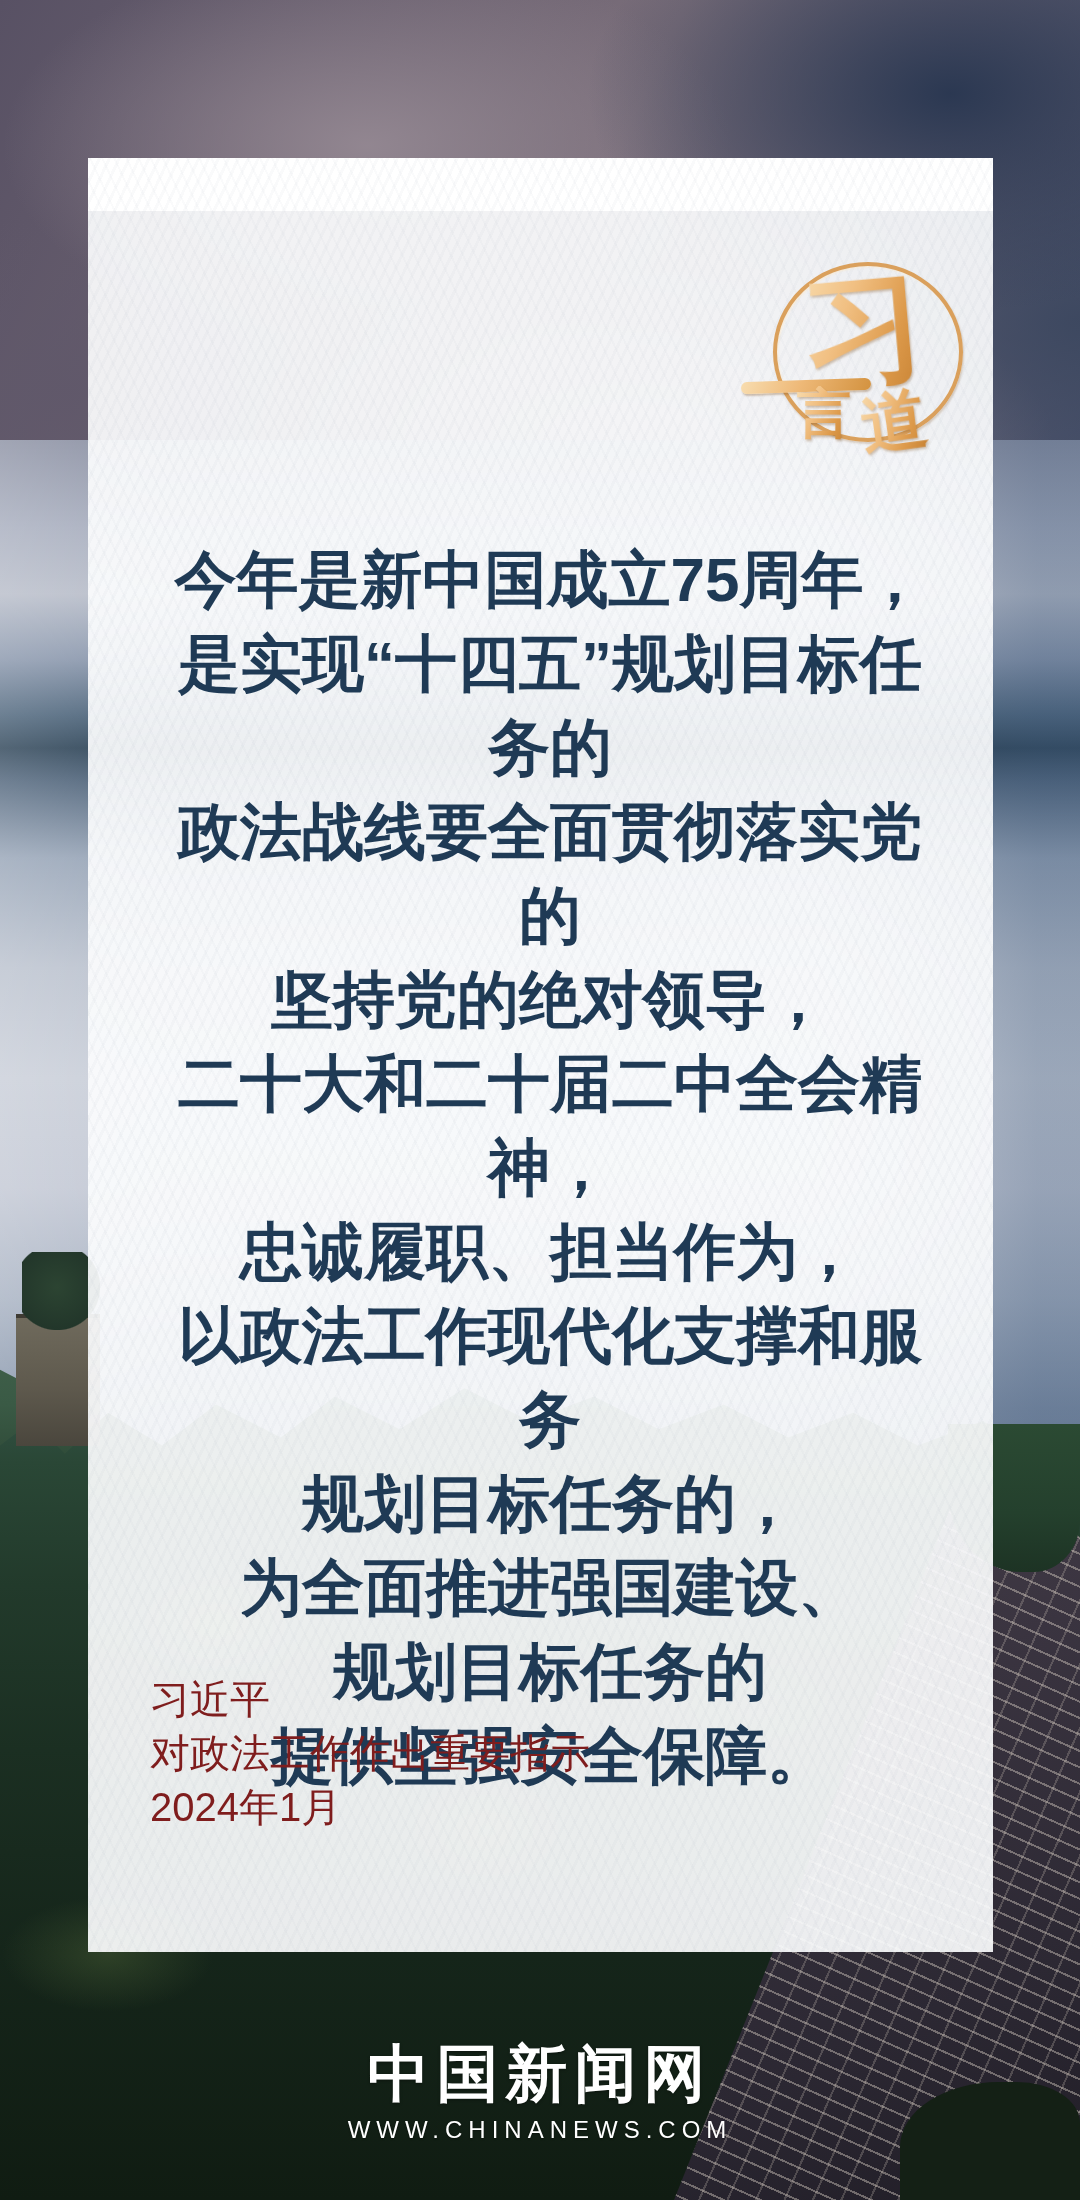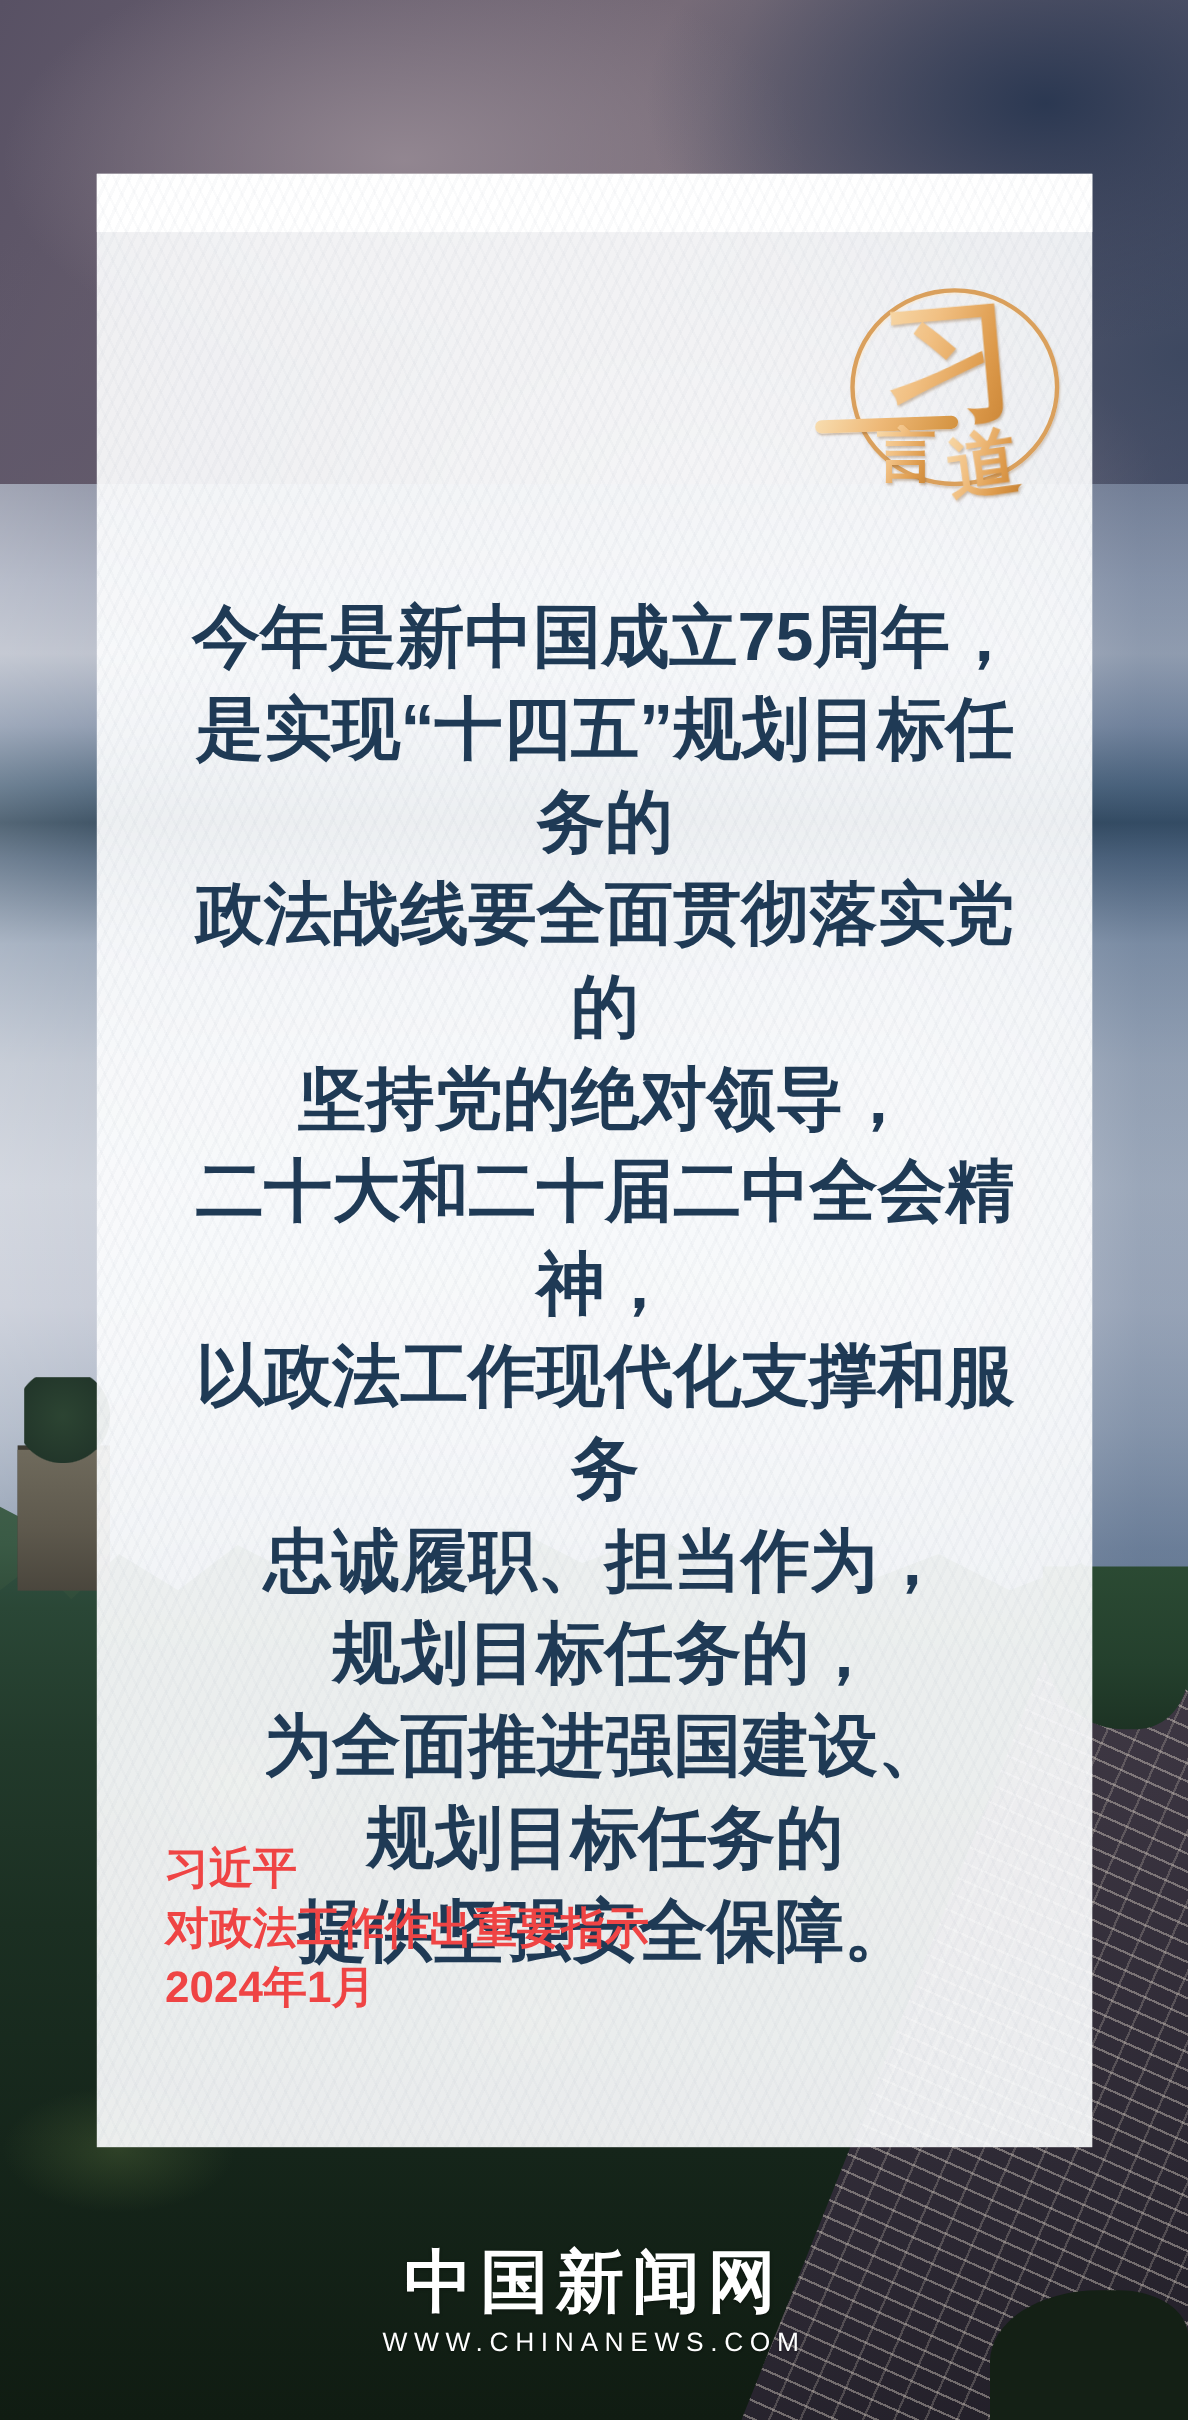--- a/index.html
+++ b/index.html
@@ -114,21 +114,21 @@
 
   
   .quote-text{
     position:absolute;left:62px;top:380px;width:800px;z-index:2;
     color:#1f3a55;font-size:62px;line-height:84px;font-weight:700;
     font-family:"Liberation Sans",sans-serif;
     text-align:center;
   }
   .attribution{
     position:absolute;left:62px;top:1514px;width:700px;z-index:2;
-    color:#ef4444;font-size:40px;line-height:54px;font-weight:700;
+    color:#7f1d1d;font-size:40px;line-height:54px;font-weight:400;
   }
 
   
   .footer{left:0;top:2040px;width:1080px;z-index:12;text-align:center;color:#ffffff;}
   .site-name{
     font-family:"DejaVu Serif",serif;font-weight:700;
     font-size:62px;line-height:1.1;letter-spacing:7px;
     text-shadow:0 1px 3px rgba(0,0,0,0.4);
   }
   .site-url{
@@ -152,22 +152,22 @@
 
 <div class="layer quote-card">
   <div class="card-top-band"></div>
 
   <div class="quote-text">
     <div>今年是新中国成立75周年，</div>
     <div>是实现“十四五”规划目标任务的</div>
     <div>政法战线要全面贯彻落实党的</div>
     <div>坚持党的绝对领导，</div>
     <div>二十大和二十届二中全会精神，</div>
+    <div>忠诚履职、担当作为，</div>
     <div>以政法工作现代化支撑和服务</div>
-    <div>忠诚履职、担当作为，</div>
     <div>规划目标任务的，</div>
     <div>为全面推进强国建设、</div>
     <div>规划目标任务的</div>
     <div>提供坚强安全保障。</div>
   </div>
 
   <div class="attribution">
     <div>习近平</div>
     <div>对政法工作作出重要指示</div>
     <div>2024年1月</div>

